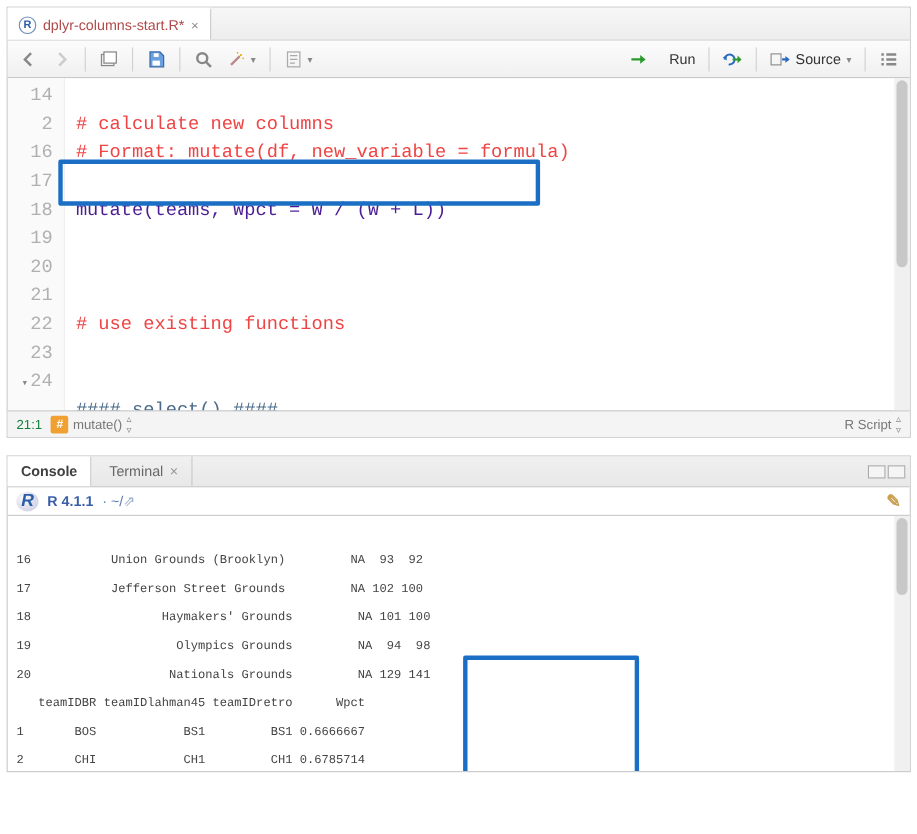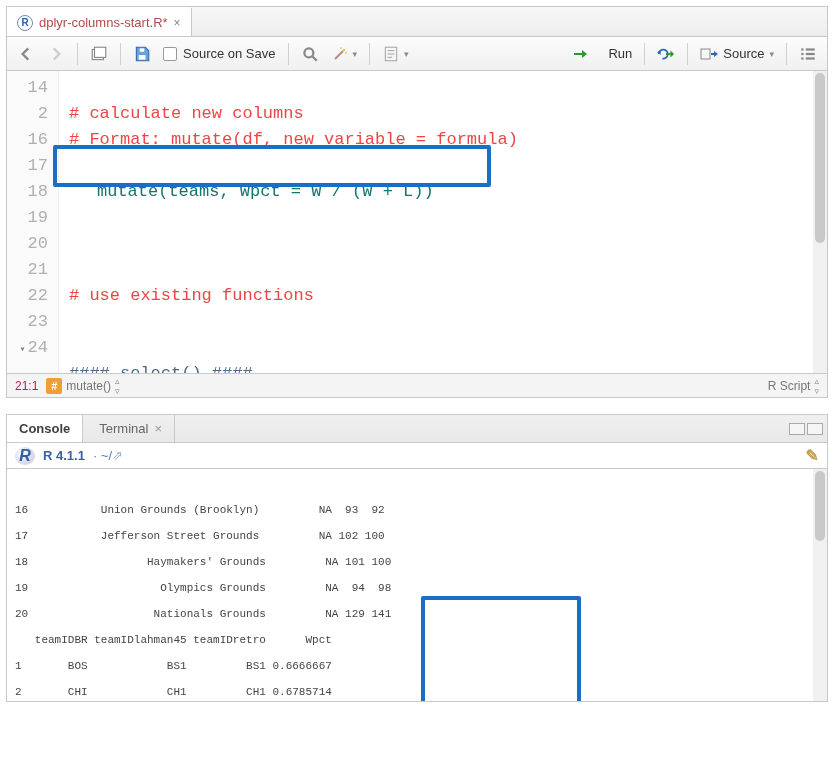--- a/index.html
+++ b/index.html
@@ -92,21 +92,21 @@
 }
 .gutter div{font-family:inherit;}
 .fold{ display:inline-block;margin-right:2px;font-size:10px;color:#888;}
 .code{
   padding:4px 10px;
   position:relative;
   white-space:pre;
   color:#555;
 }
 .c-comment{ color:#ef4444;margin-top:11px;}
-.c-black{ color:#0f766e;margin-left:28px;}
+.c-black{ color:#4c1d95;}
 .c-section{ color:#4a6a8a;}
 .box{
   border:4px solid #1a6fc4;
   border-radius:2px;
   position:absolute;
 }
 .status{
   border-top:1px solid #c8c8c8;
   background:#f4f4f4;
   height:24px;
@@ -205,24 +205,20 @@
         </svg>
     </span>
     <span class="tb-sep"></span>
     <span class="tb-btn">
       <svg class="svg-icon" viewBox="0 0 16 16">
           <path d="M3 2h8l3 3v9H3z" fill="#69a0e0" stroke="#3a6aa8"></path>
           <rect x="5" y="9" width="6" height="4" fill="#fff"></rect>
           <rect x="6" y="3" width="4" height="3" fill="#fff"></rect>
         </svg>
     </span>
-    <span class="tb-btn" style="gap:6px;">
-      <span class="checkbox"></span>
-      <span style="font-size:13px;color:#333;">Source on Save</span>
-    </span>
     <span class="tb-sep"></span>
     <span class="tb-btn">
       <svg class="svg-icon" viewBox="0 0 16 16">
           <circle cx="7" cy="7" r="4" fill="none" stroke="#888" stroke-width="2"></circle>
           <line x1="10" y1="10" x2="14" y2="14" stroke="#888" stroke-width="2"></line>
         </svg>
     </span>
     <span class="tb-btn">
       <svg class="svg-icon" viewBox="0 0 18 18">
           <line x1="4" y1="14" x2="12" y2="6" stroke="#b88" stroke-width="2"></line>
@@ -309,21 +305,21 @@
 <span></span>
 <span class="c-section">#### select() ####</span>
       <div class="box" style="left:-6px;top:74px;width:438px;height:42px;"></div>
     </div>
     <div class="scrollbar-v">
       <div class="thumb" style="top:2px;height:170px;"></div>
     </div>
   </div>
 
   <div class="status">
-    <span style="color:#be185d;">21:1</span>
+    <span style="color:#15803d;">21:1</span>
     <span class="sel">
       <span class="badge">#</span>
       <span>mutate()</span>
       <span class="tri">▵<br>▿</span>
     </span>
     <span class="status-right">
       <span class="sel">
         <span>R Script</span>
         <span class="tri">▵<br>▿</span>
       </span>

